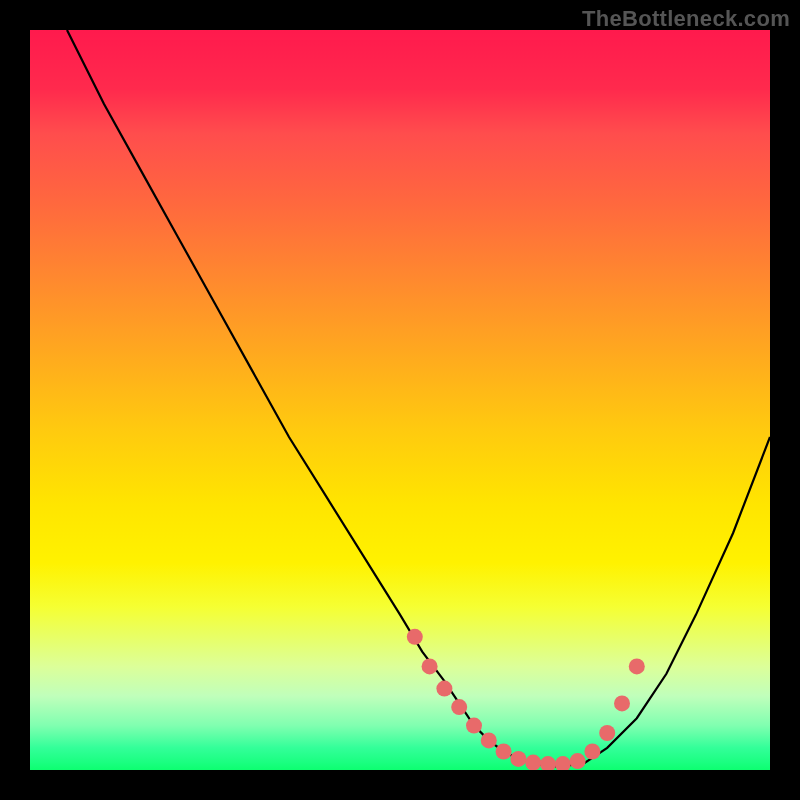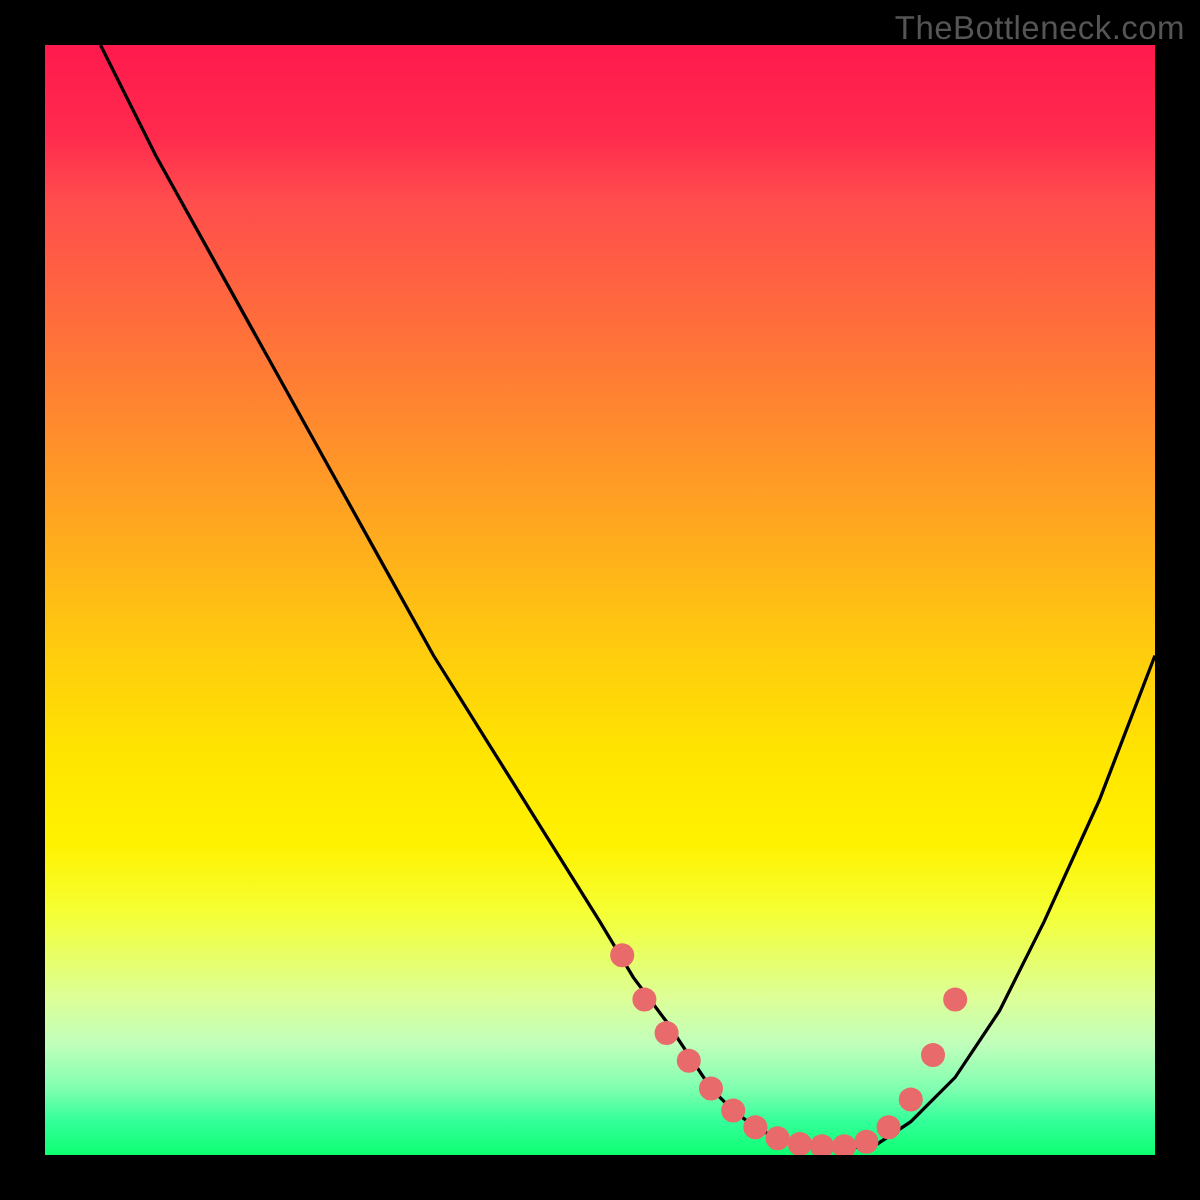--- a/index.html
+++ b/index.html
@@ -40,21 +40,21 @@
       #80ffb0 94%,
       #33ff99 97%,
       #1aff80 99%,
       #0dff70 100%);
   }
   .watermark {
     position: absolute;
     top: 6px;
     right: 10px;
     font-size: 22px;
-    font-weight: 400;
+    font-weight: 700;
     color: #555;
     letter-spacing: 0.3px;
     z-index: 10;
   }
   svg.curve {
     position: absolute;
     left: 0;
     top: 0;
     width: 740px;
     height: 740px;

